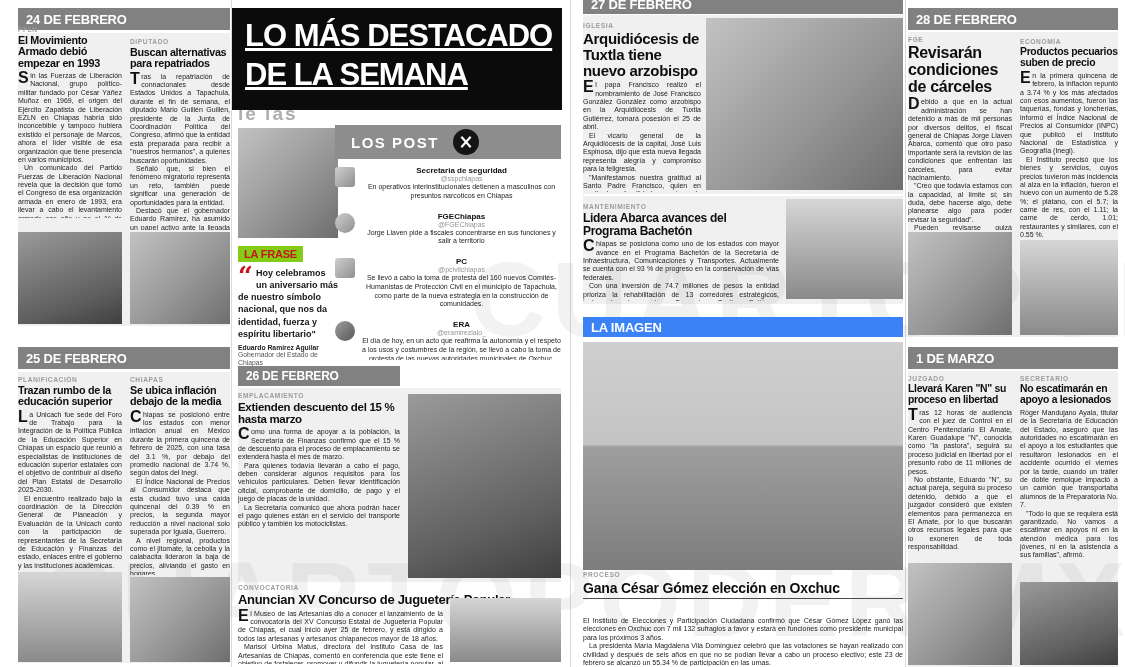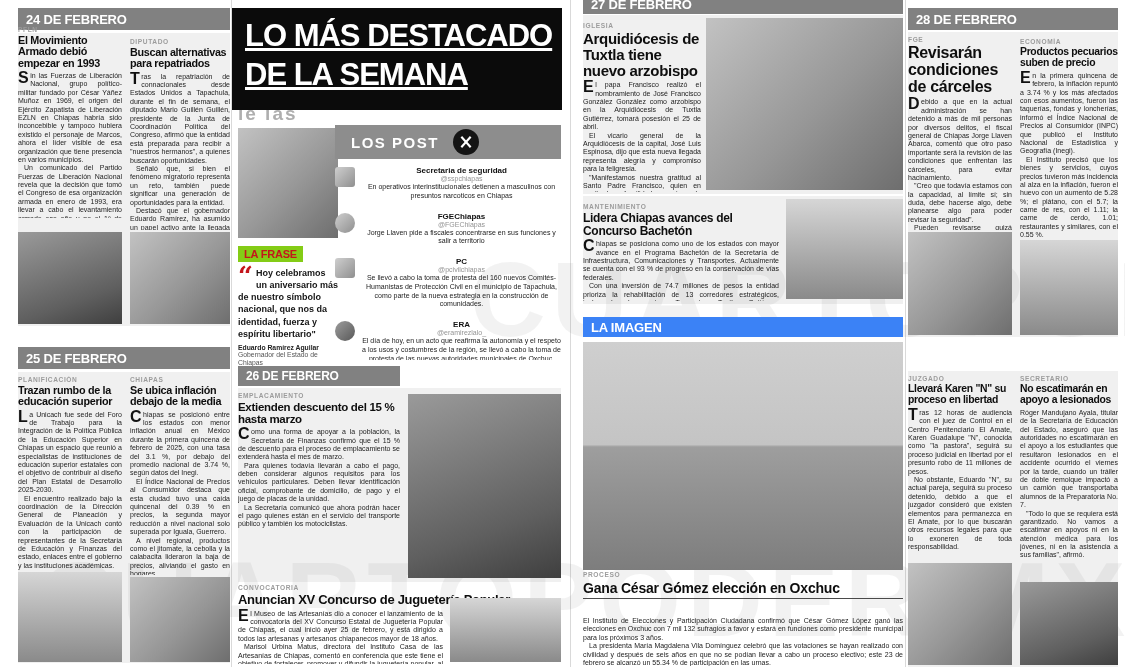--- a/index.html
+++ b/index.html
@@ -214,21 +214,21 @@
     <div class="body">
       <p class="dc">El papa Francisco realizó el nombramiento de José Francisco González González como arzobispo en la Arquidiócesis de Tuxtla Gutiérrez, tomará posesión el 25 de abril.</p>
       <p>El vicario general de la Arquidiócesis de la capital, José Luis Espinosa, dijo que esta nueva llegada representa alegría y compromiso para la feligresía.</p>
       <p>"Manifestamos nuestra gratitud al Santo Padre Francisco, quien en medio de su fragilidad nos anima a la fe para seguir caminando con alegría, gratitud y compromiso en la celebración de nuestro 60 aniversario como diócesis de Tuxtla".</p>
     </div>
   </div>
   <div class="photo" style="left:706px;top:18px;width:197px;height:172px"></div>
 
   <div class="col" style="left:583px;top:203px;width:196px;height:98px">
     <div class="kicker">MANTENIMIENTO</div>
-    <div class="hl" style="font-size:12px">Lidera Chiapas avances del Concurso Bachetón</div>
+    <div class="hl" style="font-size:12px">Lidera Abarca avances del Programa Bachetón</div>
     <div class="body" style="font-size:7.2px">
       <p class="dc">Chiapas se posiciona como uno de los estados con mayor avance en el Programa Bachetón de la Secretaría de Infraestructura, Comunicaciones y Transportes. Actualmente se cuenta con el 93 % de progreso en la conservación de vías federales.</p>
       <p>Con una inversión de 74.7 millones de pesos la entidad prioriza la rehabilitación de 13 corredores estratégicos, incluyendo las rutas Tapanatepec-Tuxtla Gutiérrez, Villahermosa-Escopetazo y Tapachula-Puerto Madero, entre otras.</p>
     </div>
   </div>
   <div class="photo ph-light" style="left:786px;top:199px;width:117px;height:100px"></div>
 
   <div class="imgbar" style="left:583px;top:317px;width:320px">LA IMAGEN</div>
   <div class="photo ph-build" style="left:583px;top:342px;width:320px;height:228px"></div>
 
@@ -258,20 +258,21 @@
   <div class="col" style="left:1020px;top:38px;width:98px;height:200px">
     <div class="kicker">ECONOMÍA</div>
     <div class="hl" style="font-size:10.4px">Productos pecuarios suben de precio</div>
     <div class="body">
       <p class="dc">En la primera quincena de febrero, la inflación repuntó a 3.74 % y los más afectados con esos aumentos, fueron las taquerías, fondas y loncherías, informó el Índice Nacional de Precios al Consumidor (INPC) que publicó el Instituto Nacional de Estadística y Geografía (Inegi).</p>
       <p>El Instituto precisó que los bienes y servicios, cuyos precios tuvieron más incidencia al alza en la inflación, fueron el huevo con un aumento de 5.28 %; el plátano, con el 5.7; la carne de res, con el 1.11; la carne de cerdo, 1.01; restaurantes y similares, con el 0.55 %.</p>
     </div>
   </div>
   <div class="photo ph-light" style="left:1020px;top:240px;width:98px;height:95px"></div>
 
+  <div class="datebar" style="left:908px;top:347px;width:210px">1 DE MARZO</div>
 
   <div class="col" style="left:908px;top:375px;width:104px;height:186px">
     <div class="kicker">JUZGADO</div>
     <div class="hl" style="font-size:10.4px">Llevará Karen "N" su proceso en libertad</div>
     <div class="body">
       <p class="dc">Tras 12 horas de audiencia con el juez de Control en el Centro Penitenciario El Amate, Karen Guadalupe "N", conocida como "la pastora", seguirá su proceso judicial en libertad por el presunto robo de 11 millones de pesos.</p>
       <p>No obstante, Eduardo "N", su actual pareja, seguirá su proceso detenido, debido a que el juzgador consideró que existen elementos para permanezca en El Amate, por lo que buscarán otros recursos legales para que lo exoneren de toda responsabilidad.</p>
     </div>
   </div>
   <div class="photo" style="left:908px;top:563px;width:104px;height:102px"></div>

